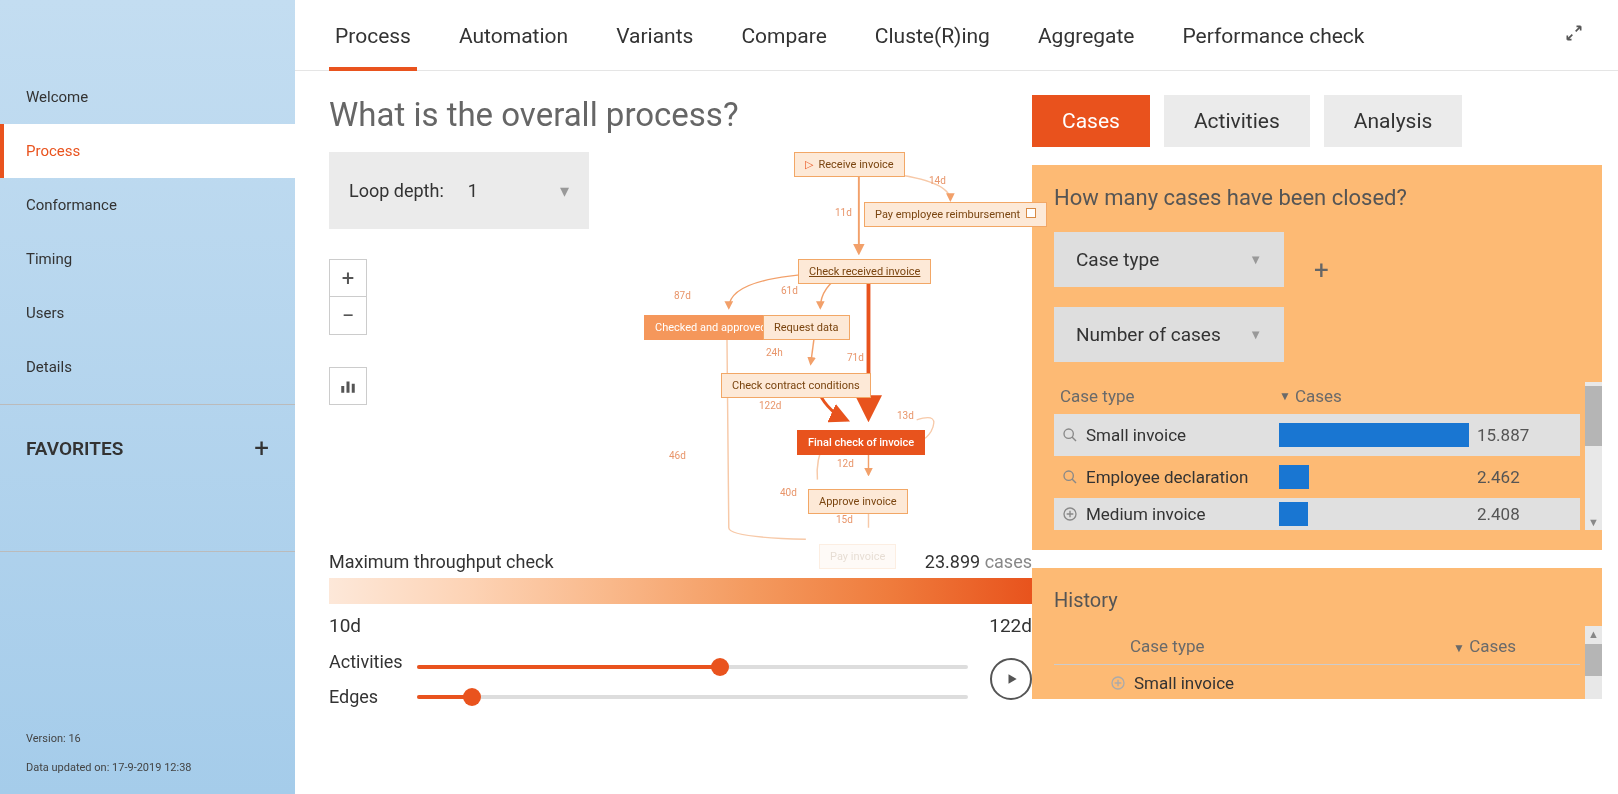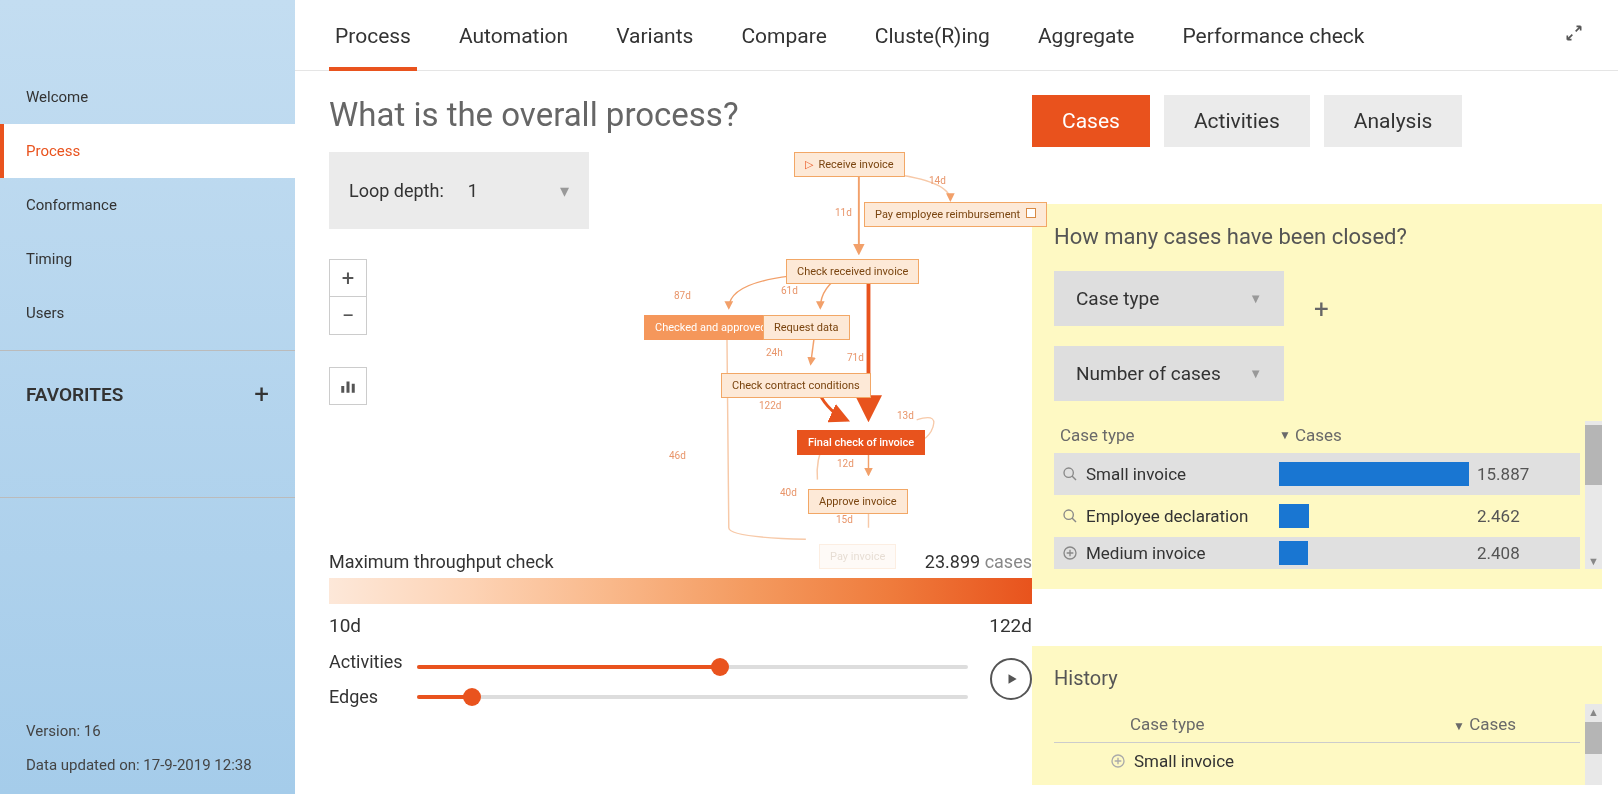--- a/index.html
+++ b/index.html
@@ -6,21 +6,21 @@
 body { background: #fff; width: 1618px; height: 794px; overflow: hidden; display: flex; }
 .sidebar { width: 295px; background: linear-gradient(180deg, #c3ddf1 0%, #a5ccea 100%); display: flex; flex-direction: column; position: relative; }
 .side-top { height: 70px; }
 .nav-section { background: transparent; }
 .nav-item { padding: 18px 26px; font-size: 15px; color: #333; cursor: pointer; }
 .nav-item.active { background: #fff; color: #e9531e; border-left: 4px solid #e9531e; padding-left: 22px; }
 .divider { height: 1px; background: #bbb; margin: 10px 0; }
 .favorites-row { display: flex; justify-content: space-between; align-items: center; padding: 18px 26px; }
 .favorites-label { font-size: 19px; font-weight: 600; color: #333; }
 .plus-icon { font-size: 26px; color: #333; cursor: pointer; }
-.side-bottom { margin-top: auto; padding: 20px 26px; font-size: 15px; color: #444; }
+.side-bottom { margin-top: auto; padding: 20px 26px; font-size: 11px; color: #444; }
 .main { flex: 1; display: flex; flex-direction: column; }
 .tab-bar { display: flex; align-items: center; padding: 0 16px; border-bottom: 1px solid #e5e5e5; position: relative; }
 .tab { padding: 24px 24px 22px; font-size: 21px; color: #333; cursor: pointer; position: relative; }
 .tab.active { color: #333; }
 .tab.active::after { content: ''; position: absolute; left: 18px; right: 18px; bottom: -1px; height: 4px; background: #e9531e; }
 .expand-icon { margin-left: auto; margin-right: 10px; padding: 8px; cursor: pointer; }
 .expand-icon svg { width: 20px; height: 20px; }
 .content { flex: 1; display: flex; padding: 24px 16px 0 34px; overflow: hidden; }
 .left-pane { flex: 1 1 640px; display: flex; flex-direction: column; }
 .page-title { font-size: 33px; color: #666; font-weight: 400; margin-bottom: 18px; }
@@ -53,21 +53,21 @@
 .slider { position: relative; height: 18px; }
 .slider .track { position: absolute; top: 8px; left: 0; right: 0; height: 4px; background: #ddd; border-radius: 2px; }
 .slider .fill { position: absolute; top: 8px; left: 0; height: 4px; background: #e9531e; border-radius: 2px; }
 .slider .thumb { position: absolute; top: 1px; width: 18px; height: 18px; border-radius: 50%; background: #e9531e; transform: translateX(-50%); }
 .play-btn { width: 42px; height: 42px; border-radius: 50%; border: 2px solid #555; display: flex; align-items: center; justify-content: center; cursor: pointer; margin-left: 8px; }
 .play-btn svg { width: 14px; height: 14px; color: #555; margin-left:2px; }
 .right-pane { width: 570px; display: flex; flex-direction: column; }
 .pill-row { display: flex; gap: 14px; margin-bottom: 18px; }
 .pill { padding: 14px 30px; font-size: 21px; background: #ebebeb; color: #333; cursor: pointer; }
 .pill.active { background: #e9521d; color: #fff; }
-.panel { background: #fef9c3; padding: 20px 22px; margin-bottom: 18px; margin-top: 39px; }
+.panel { background: #fdba74; padding: 20px 22px; margin-bottom: 18px; }
 .panel-title-large { font-size: 22px; color: #555; margin-bottom: 22px; font-weight: 400; }
 .panel-title-small { font-size: 20px; color: #555; margin-bottom: 16px; font-weight: 400; }
 .dropdown { background: #dedede; padding: 16px 22px; font-size: 19px; color: #333; display: flex; align-items: center; justify-content: space-between; width: 230px; margin-bottom: 20px; }
 .dropdown.wide { width: 230px; }
 .dd-caret { color: #999; font-size: 13px; }
 .dd-plus { font-size: 26px; color: #666; margin-left: 30px; cursor: pointer; }
 .dd-row { display: flex; align-items: center; }
 .table-wrap { position: relative; }
 .table-header { display: flex; font-size: 17px; color: #6a6a6a; padding: 4px 0 8px; }
 .th-left { width: 225px; padding-left: 6px; }
@@ -91,20 +91,21 @@
 <body>
 
 <div class="sidebar">
   <div class="side-top"></div>
   <div class="nav-section">
     <div class="nav-item">Welcome</div>
     <div class="nav-item active">Process</div>
     <div class="nav-item">Conformance</div>
     <div class="nav-item">Timing</div>
     <div class="nav-item">Users</div>
+    <div class="nav-item">Details</div>
   </div>
   <div class="divider"></div>
   <div class="favorites-row">
     <div class="favorites-label">FAVORITES</div>
     <div class="plus-icon">+</div>
   </div>
   <div class="divider" style="margin-top:70px;"></div>
   <div class="side-bottom">
     <div style="margin-bottom:16px;">Version: 16</div>
     <div>Data updated on: 17-9-2019 12:38</div>
@@ -174,21 +175,21 @@
             <path d="M245 300 L245 335" stroke="#f2a06a" stroke-width="1.5" fill="none" marker-end="url(#ah)"></path>
             <path d="M200 298 Q190 320 192 340" stroke="#f7c9a8" stroke-width="1.5" fill="none"></path>
             <path d="M295 278 Q320 270 310 290 Q300 306 290 292" stroke="#f7c9a8" stroke-width="1.3" fill="none" marker-end="url(#ah)"></path>
             <path d="M245 360 L245 390" stroke="#f7c9a8" stroke-width="1.5" fill="none"></path>
           </svg>
           <div class="node start" style="top:0; left:195px;">
               <span style="color:#e9531e">▷</span>
               <span>Receive invoice</span>
             </div>
           <div class="node" style="top:50px; left:265px;"><span>Pay employee reimbursement</span><span class="chk"></span></div>
-          <div class="node" style="top:107px; left:187px;">Check received invoice</div>
+          <div class="node" style="top:107px; left:199px;text-decoration:underline;">Check received invoice</div>
           <div class="node mid" style="top:163px; left:45px;">Checked and approved</div>
           <div class="node" style="top:163px; left:164px;">Request data</div>
           <div class="node" style="top:221px; left:122px;">Check contract conditions</div>
           <div class="node big" style="top:278px; left:198px;">Final check of invoice</div>
           <div class="node" style="top:337px; left:209px;">Approve invoice</div>
           <div class="node" style="top:392px; left:220px; opacity:.18;">Pay invoice</div>
 
           <div class="edge-label" style="top:55px; left:236px;">11d</div>
           <div class="edge-label" style="top:23px; left:330px;">14d</div>
           <div class="edge-label" style="top:138px; left:75px;">87d</div>
@@ -309,21 +310,21 @@
               </div>
             <div class="row-value">2.408</div>
           </div>
           <div class="scroll-track">
             <div class="scroll-thumb"></div>
             <div class="scroll-arrow down">▼</div>
           </div>
         </div>
       </div>
 
-      <div class="panel" style="padding-bottom:14px; position:relative;">
+      <div class="panel" style="padding-bottom:6px; position:relative;">
         <div class="panel-title-small">History</div>
         <div class="history-table">
           <div class="table-header" style="border-bottom:1px solid #ccc;">
             <span>Case type</span>
             <span><span class="sort-caret">▼</span> <span>Cases</span></span>
           </div>
           <div class="history-row">
             <span class="row-icon">
                 <svg width="16" height="16" viewBox="0 0 24 24" fill="none" stroke="#aaa" stroke-width="2">
                   <circle cx="12" cy="12" r="9"></circle>

